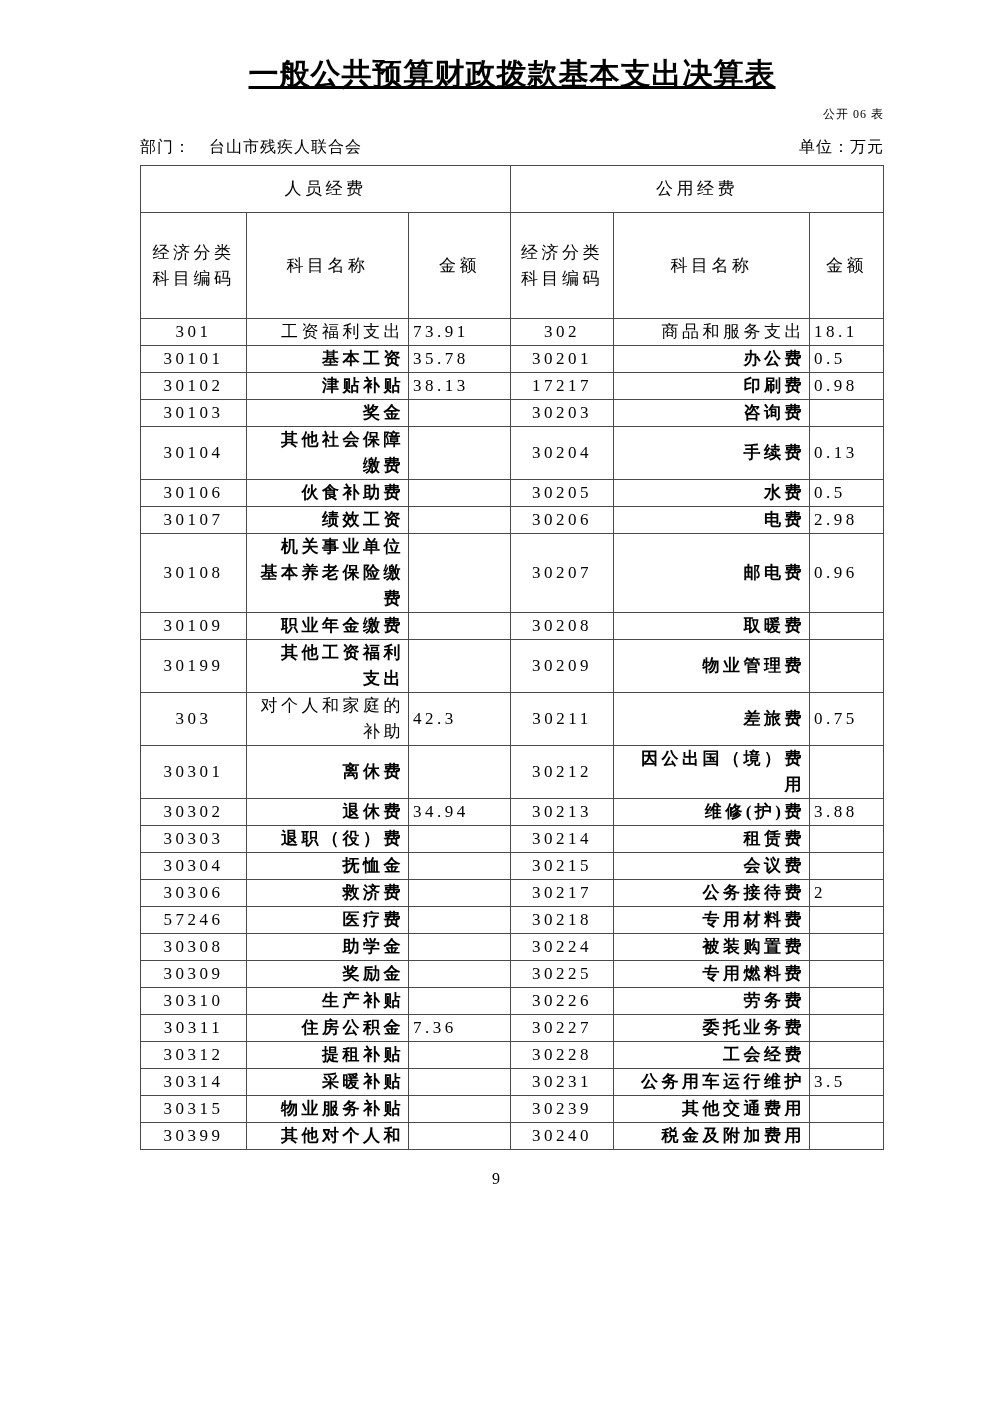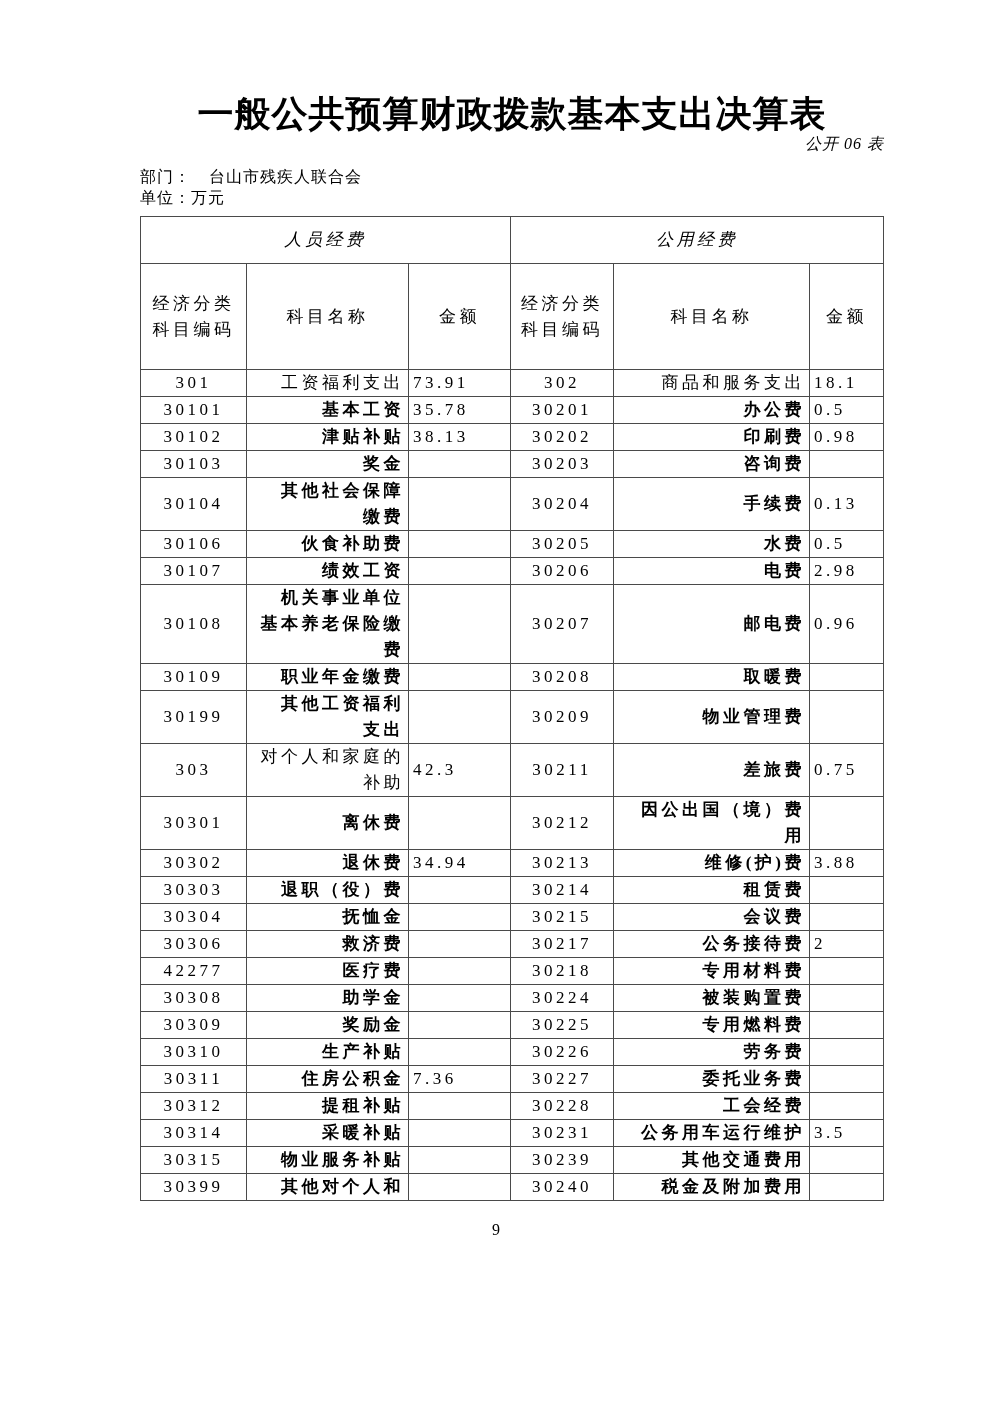--- a/index.html
+++ b/index.html
@@ -16,63 +16,62 @@
     width: 992px;
     height: 1403px;
     overflow: hidden;
   }
   .content {
     margin-left: 140px;
     width: 744px;
   }
   .doc-title {
     margin: 0;
-    padding-top: 96px;
-    font-size: 36px;
+    padding-top: 56px;
+    font-size: 30px;
     line-height: 36px;
     font-weight: bold;
     text-align: center;
     letter-spacing: 1px;
+    text-decoration: underline;
   }
   .form-note {
-    margin-top: 2px;
-    font-size: 16px;
+    margin-top: 12px;
+    font-size: 12px;
     line-height: 20px;
     text-align: right;
     letter-spacing: 1px;
-    font-style: italic;
   }
   .meta-row {
     margin-top: 12px;
     margin-bottom: 8px;
     font-size: 16px;
     line-height: 21px;
     display: flex;
     justify-content: space-between;
     letter-spacing: 1px;
-    flex-direction: column;
   }
   .meta-left .dept-value { margin-left: 18px; }
   table.budget {
     border-collapse: collapse;
     table-layout: fixed;
     width: 743px;
     font-size: 17px;
   }
   table.budget th, table.budget td {
     border: 1px solid #4a4a4a;
     font-weight: normal;
     letter-spacing: 3.5px;
     padding: 0 4px;
     line-height: 26px;
     vertical-align: middle;
     overflow: hidden;
     word-break: break-all;
   }
-  tr.group-row th { height: 46px; text-align: center; font-style: italic; }
+  tr.group-row th { height: 46px; text-align: center; }
   tr.colhead-row th { height: 105px; text-align: center; }
   td.code { text-align: center; }
   td.name { text-align: right; }
   td.name.lvl2 { text-indent: 22px; font-weight: bold; }
   td.name.lvl1 { text-indent: 0; }
   td.amount { text-align: left; }
   .page-number {
     width: 992px;
     text-align: center;
     font-size: 16px;
@@ -133,21 +132,21 @@
             <td class="name lvl2">基本工资</td>
             <td class="amount">35.78</td>
             <td class="code">30201</td>
             <td class="name lvl2">办公费</td>
             <td class="amount">0.5</td>
           </tr>
           <tr>
             <td class="code">30102</td>
             <td class="name lvl2">津贴补贴</td>
             <td class="amount">38.13</td>
-            <td class="code">30202</td>
+            <td class="code">17217</td>
             <td class="name lvl2">印刷费</td>
             <td class="amount">0.98</td>
           </tr>
           <tr>
             <td class="code">30103</td>
             <td class="name lvl2">奖金</td>
             <td class="amount"></td>
             <td class="code">30203</td>
             <td class="name lvl2">咨询费</td>
             <td class="amount"></td>
@@ -242,21 +241,21 @@
           </tr>
           <tr>
             <td class="code">30306</td>
             <td class="name lvl2">救济费</td>
             <td class="amount"></td>
             <td class="code">30217</td>
             <td class="name lvl2">公务接待费</td>
             <td class="amount">2</td>
           </tr>
           <tr>
-            <td class="code">42277</td>
+            <td class="code">57246</td>
             <td class="name lvl2">医疗费</td>
             <td class="amount"></td>
             <td class="code">30218</td>
             <td class="name lvl2">专用材料费</td>
             <td class="amount"></td>
           </tr>
           <tr>
             <td class="code">30308</td>
             <td class="name lvl2">助学金</td>
             <td class="amount"></td>

